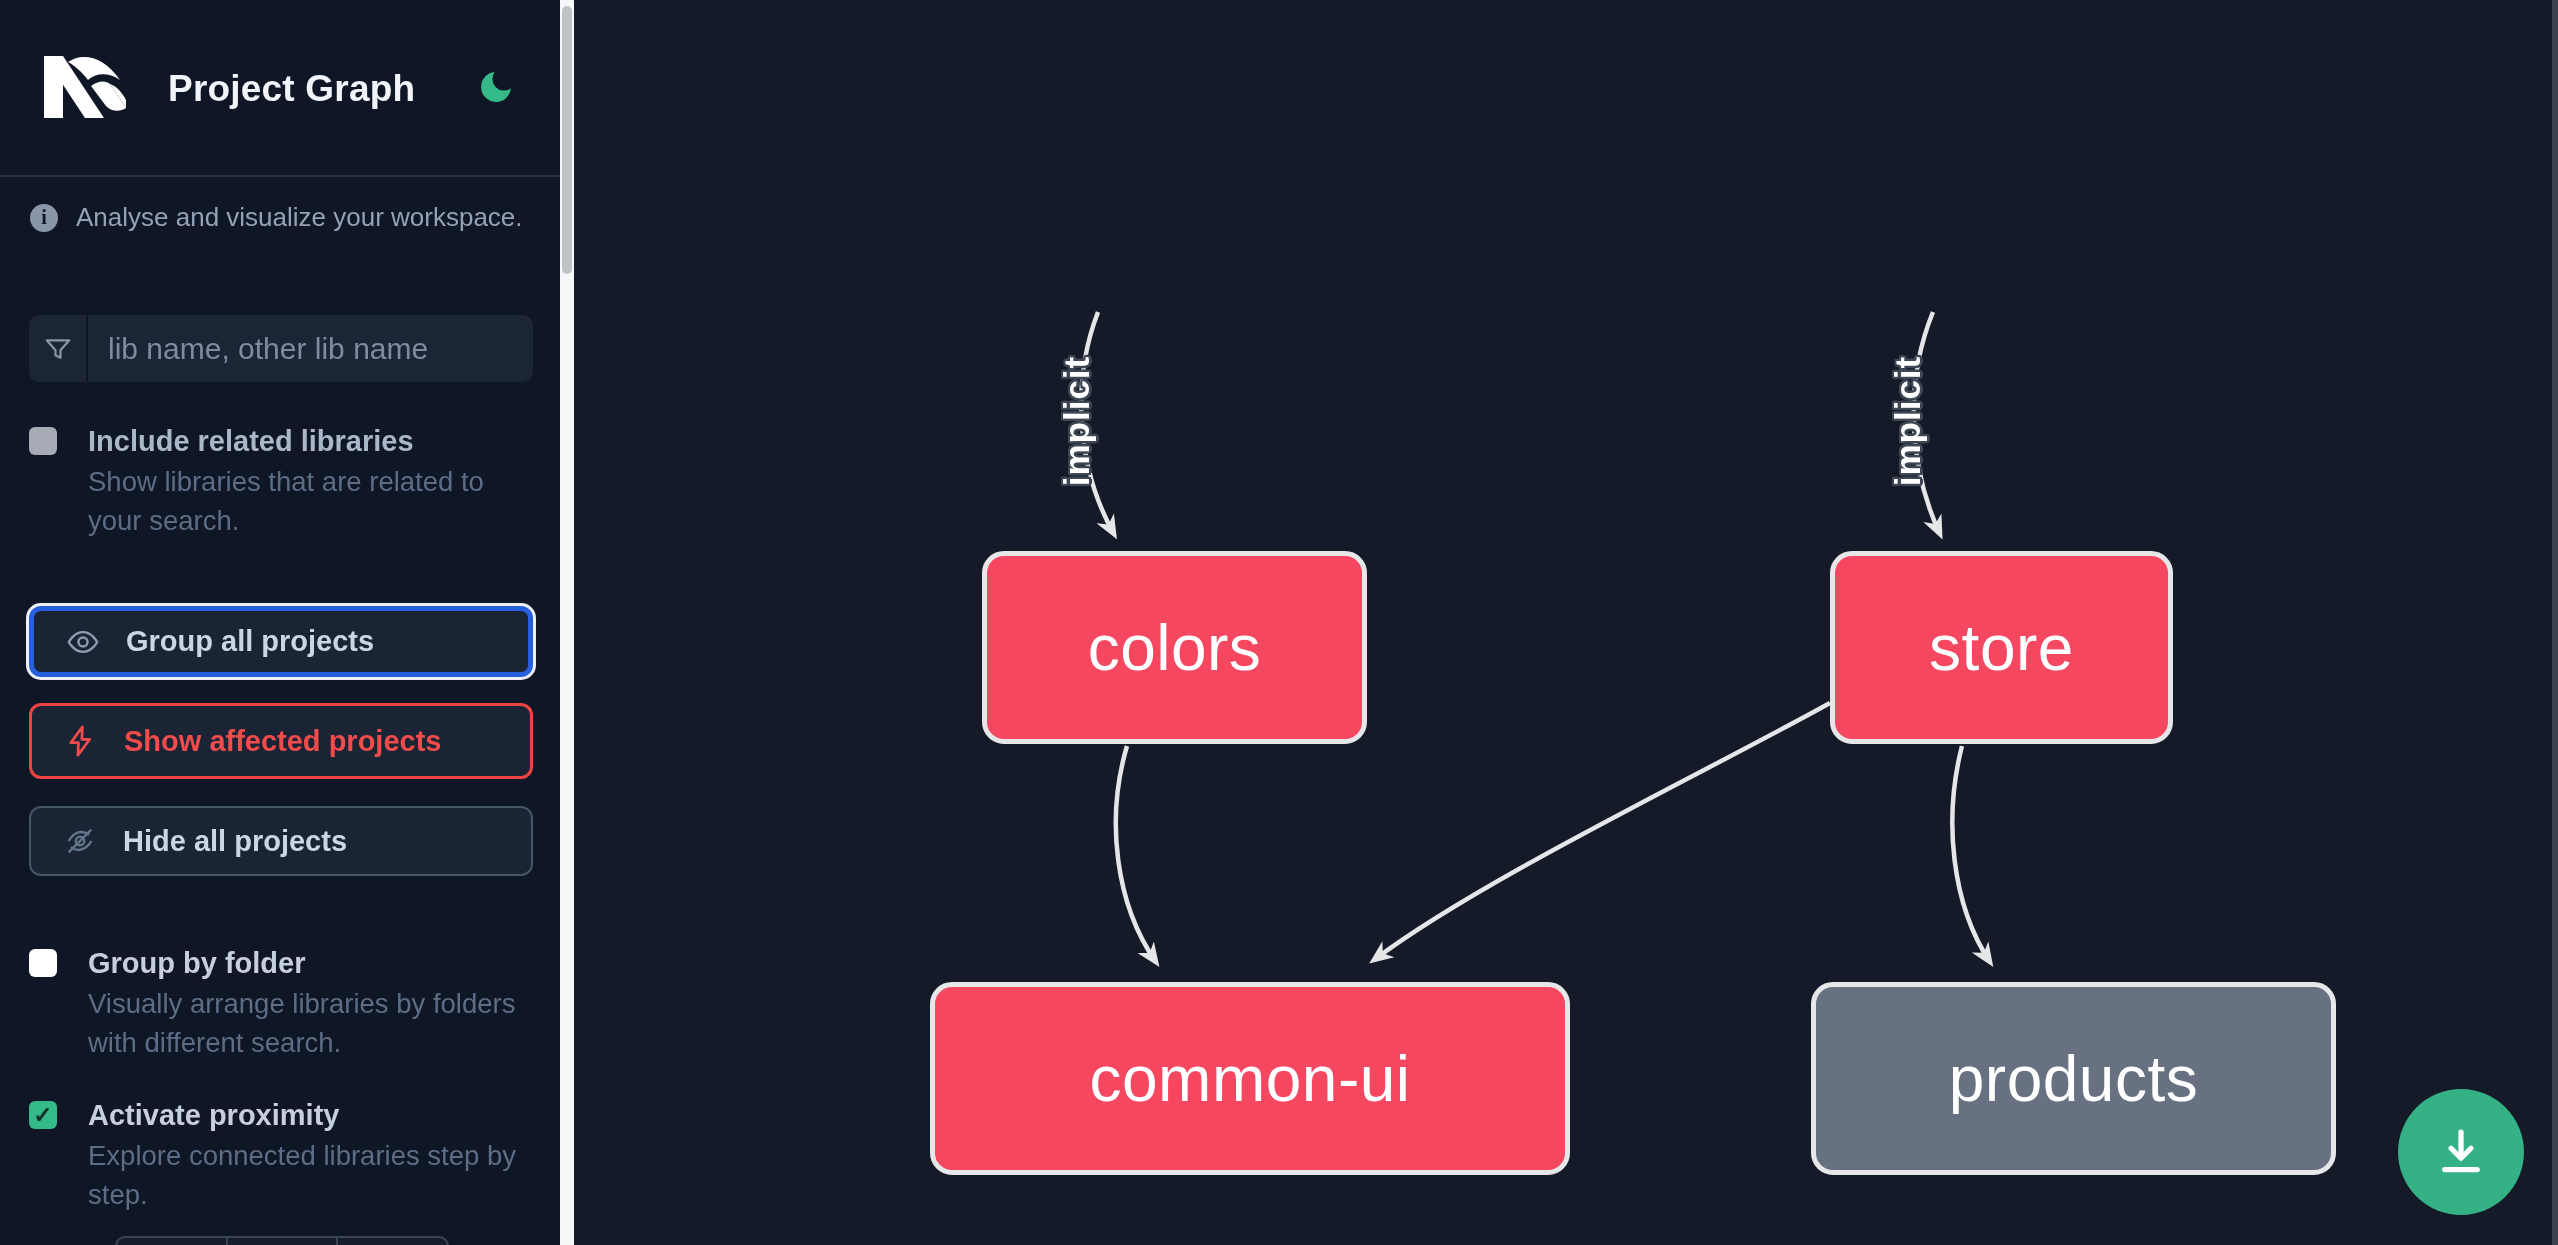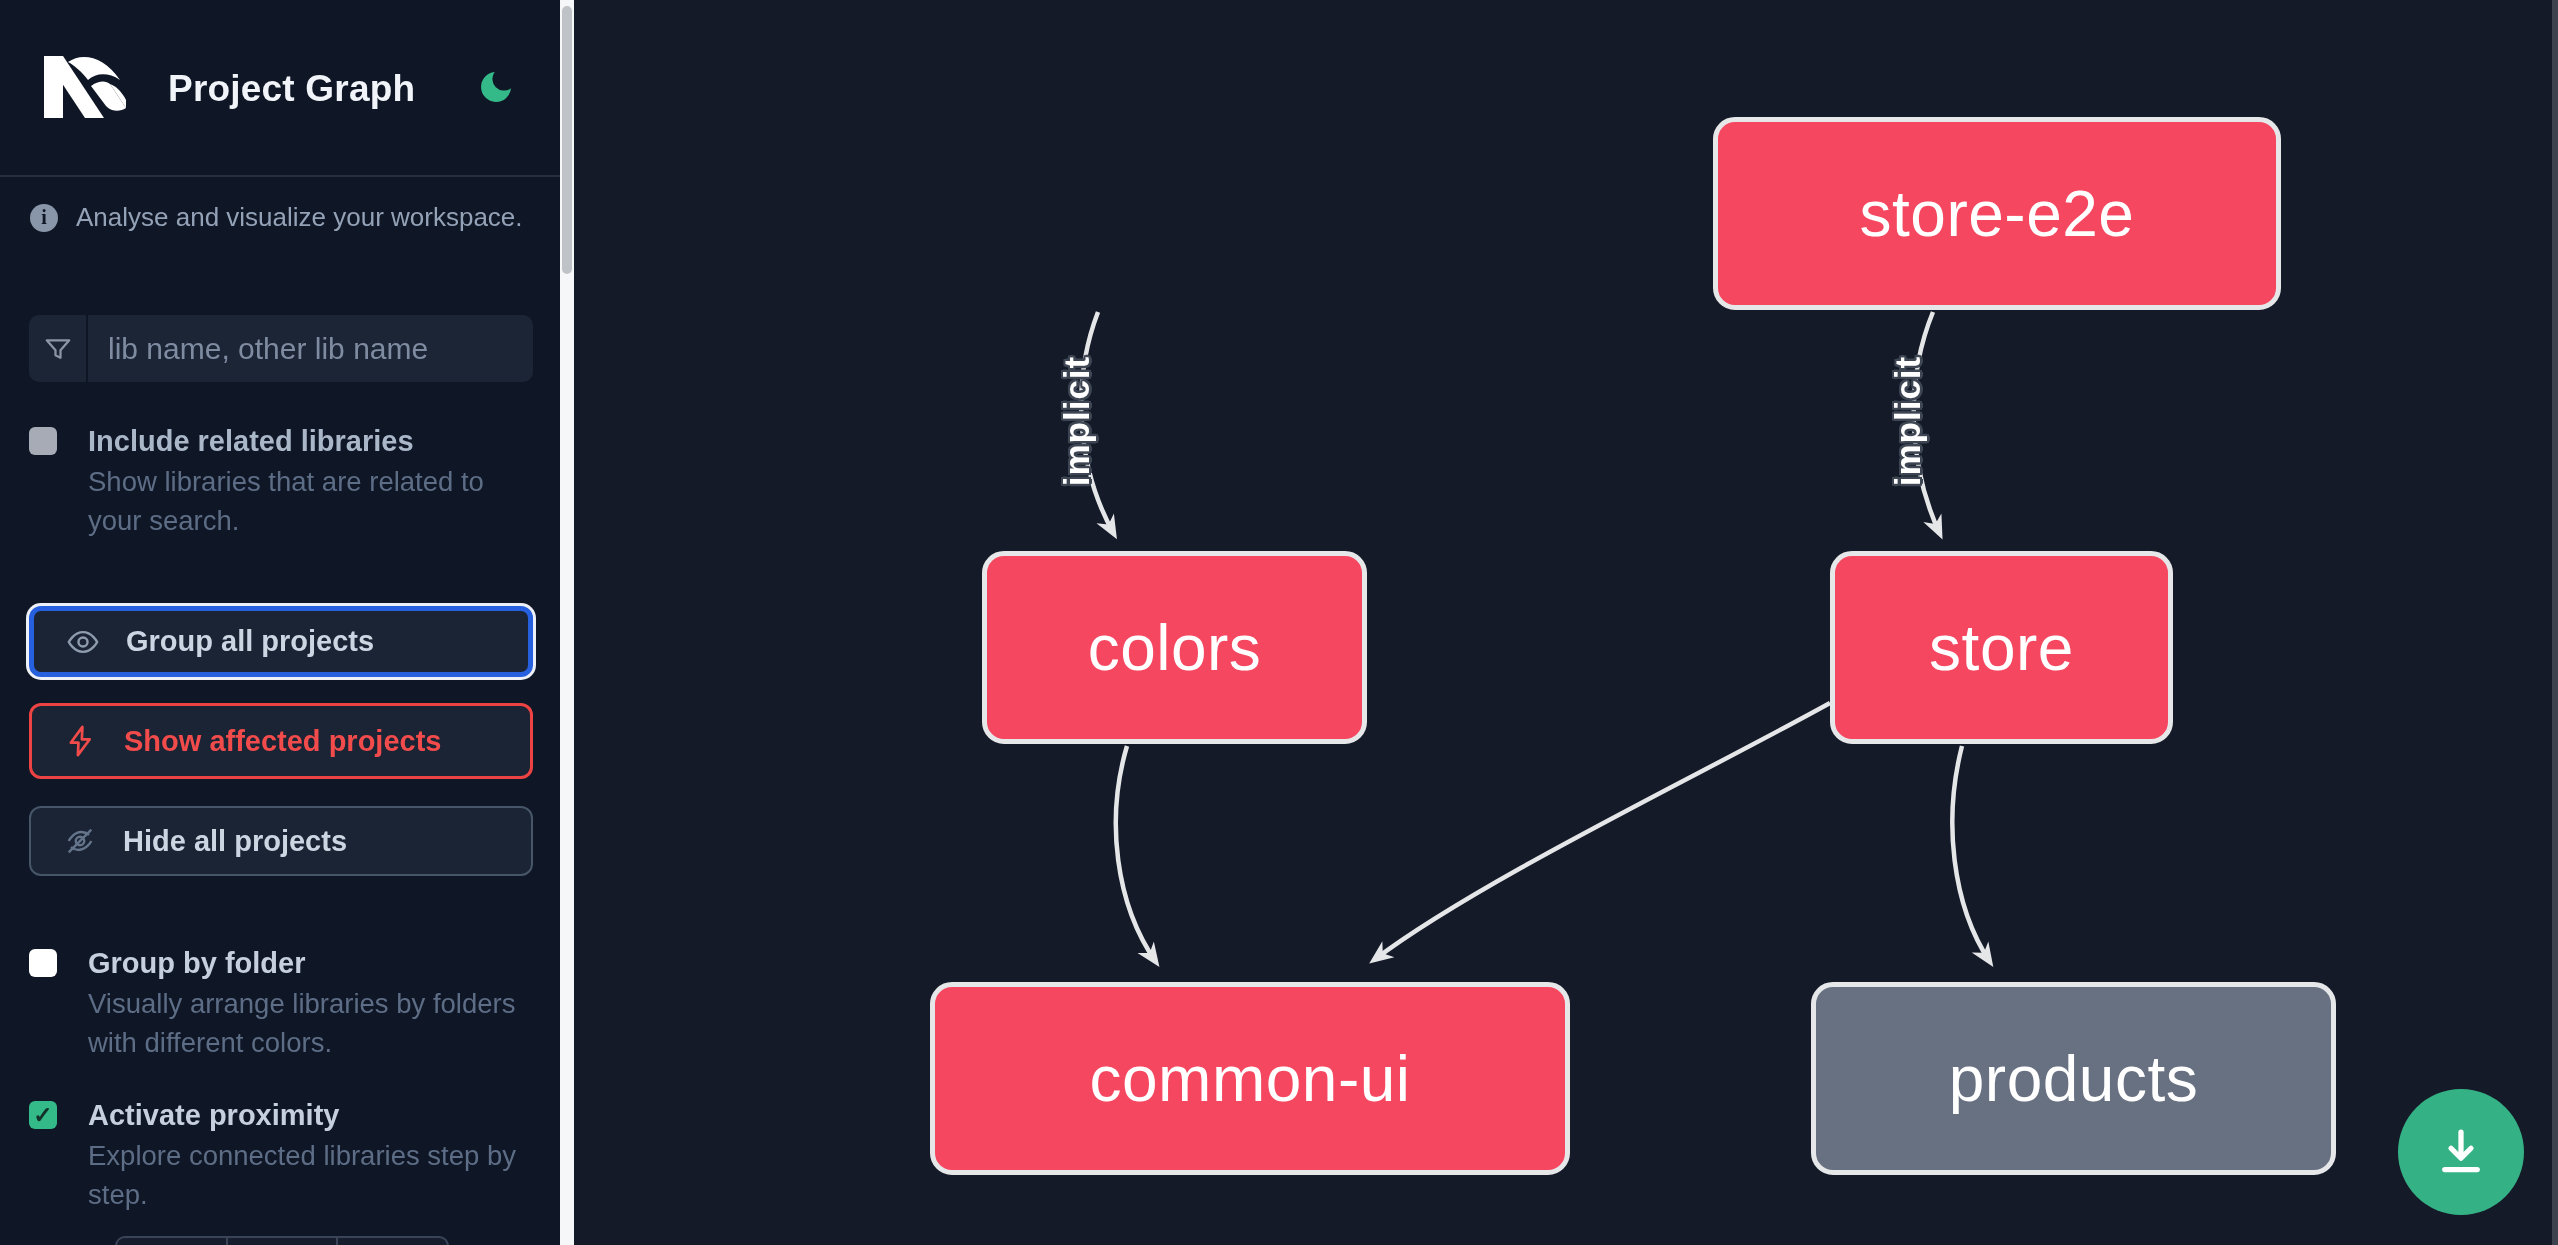--- a/index.html
+++ b/index.html
@@ -129,21 +129,21 @@
         <path d="M4 12s3.2-6.3 9-6.3c2.2 0 4 .9 5.4 2M20 12s-3.2 6.3-9 6.3c-2.2 0-4-.9-5.4-2"></path>
         <circle cx="12" cy="12" r="3"></circle>
           <line x1="4" y1="20" x2="20" y2="4"></line>
       </svg>
       <span class="lbl">Hide all projects</span>
     </button>
 
     <div class="toggle" id="toggle-group">
       <span class="cb white"></span>
       <span class="toggle-label">Group by folder</span>
-      <span class="toggle-desc">Visually arrange libraries by folders with different colors.</span>
+      <span class="toggle-desc">Visually arrange libraries by folders with different search.</span>
     </div>
 
     <div class="toggle" id="toggle-proximity">
       <span class="cb green"></span>
       <span class="toggle-label">Activate proximity</span>
       <span class="toggle-desc">Explore connected libraries step by step.</span>
     </div>
 
     <div class="segmented">
       <span></span>
@@ -169,21 +169,20 @@
         <path d="M 1359 312 C 1329 385, 1336 470, 1366 534" marker-end="url(#arrow)"></path>
         <path d="M 553 746 C 531 820, 542 905, 582 962" marker-end="url(#arrow)"></path>
         <path d="M 1256 703 C 1126 775, 906 880, 800 960" marker-end="url(#arrow)"></path>
         <path d="M 1388 746 C 1369 820, 1378 905, 1416 962" marker-end="url(#arrow)"></path>
       </g>
     </svg>
 
     <div class="edge-label" style="left:503px;top:421px;">implicit</div>
     <div class="edge-label" style="left:1334px;top:421px;">implicit</div>
 
-    <div class="node affected" style="left:1139px;top:117px;width:568px;height:193px;">store-e2e</div>
     <div class="node affected" style="left:408px;top:551px;width:385px;height:193px;">colors</div>
     <div class="node affected" style="left:1256px;top:551px;width:343px;height:193px;">store</div>
     <div class="node affected" style="left:356px;top:982px;width:640px;height:193px;">common-ui</div>
     <div class="node plain" style="left:1237px;top:982px;width:525px;height:193px;">products</div>
 
     <button class="fab">
       <svg width="60" height="60" viewBox="0 0 24 24" fill="none" stroke="#ffffff" stroke-width="2.1" stroke-linecap="round" stroke-linejoin="round">
         <path d="M12 4v9.5"></path>
           <path d="M8 10.5l4 4 4-4"></path>
           <path d="M5.5 19h13"></path>

